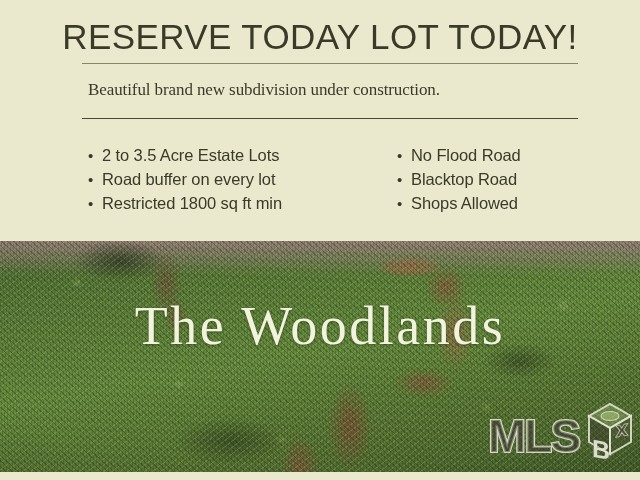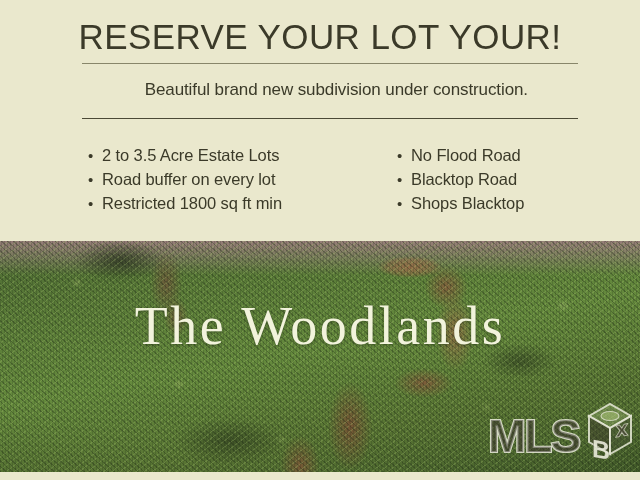--- a/index.html
+++ b/index.html
@@ -56,22 +56,22 @@
     top: 118px;
     height: 1px;
     background: #4b4936;
   }
 
   .subtitle {
     position: absolute;
     left: 0;
     top: 78px;
     width: 528px;
-    text-align: right;
-    font-family: Liberation Sans, sans-serif;
+    text-align: center;
+    font-family: Liberation Serif, serif;
     font-weight: 400;
     font-size: 17px;
     color: #3b3a29;
     line-height: 24px;
     letter-spacing: -0.1px;
     white-space: nowrap;
   }
 
   .features {
     position: absolute;
@@ -190,21 +190,21 @@
   }
   .mls-logo svg { display: block; width: 146px; height: 78px; }
 </style>
 </head>
 <body>
 
 <div id="flyer">
 
   <div class="top-panel">
 
-    <div class="headline">RESERVE YOUR LOT YOUR!</div>
+    <div class="headline">RESERVE TODAY LOT TODAY!</div>
 
     <div class="rule rule-top"></div>
 
     <div class="subtitle">Beautiful brand new subdivision under construction.</div>
 
     <div class="rule rule-bottom"></div>
 
     <div class="features">
 
       <div class="feature-col col-left">
@@ -226,21 +226,21 @@
         <div class="feature-item">
           <span class="bullet-dot">•</span>
           <span>No Flood Road</span>
         </div>
         <div class="feature-item">
           <span class="bullet-dot">•</span>
           <span>Blacktop Road</span>
         </div>
         <div class="feature-item">
           <span class="bullet-dot">•</span>
-          <span>Shops Blacktop</span>
+          <span>Shops Allowed</span>
         </div>
       </div>
 
     </div>
   </div>
 
   <div class="photo">
 
     <div class="photo-title">The Woodlands</div>
 

